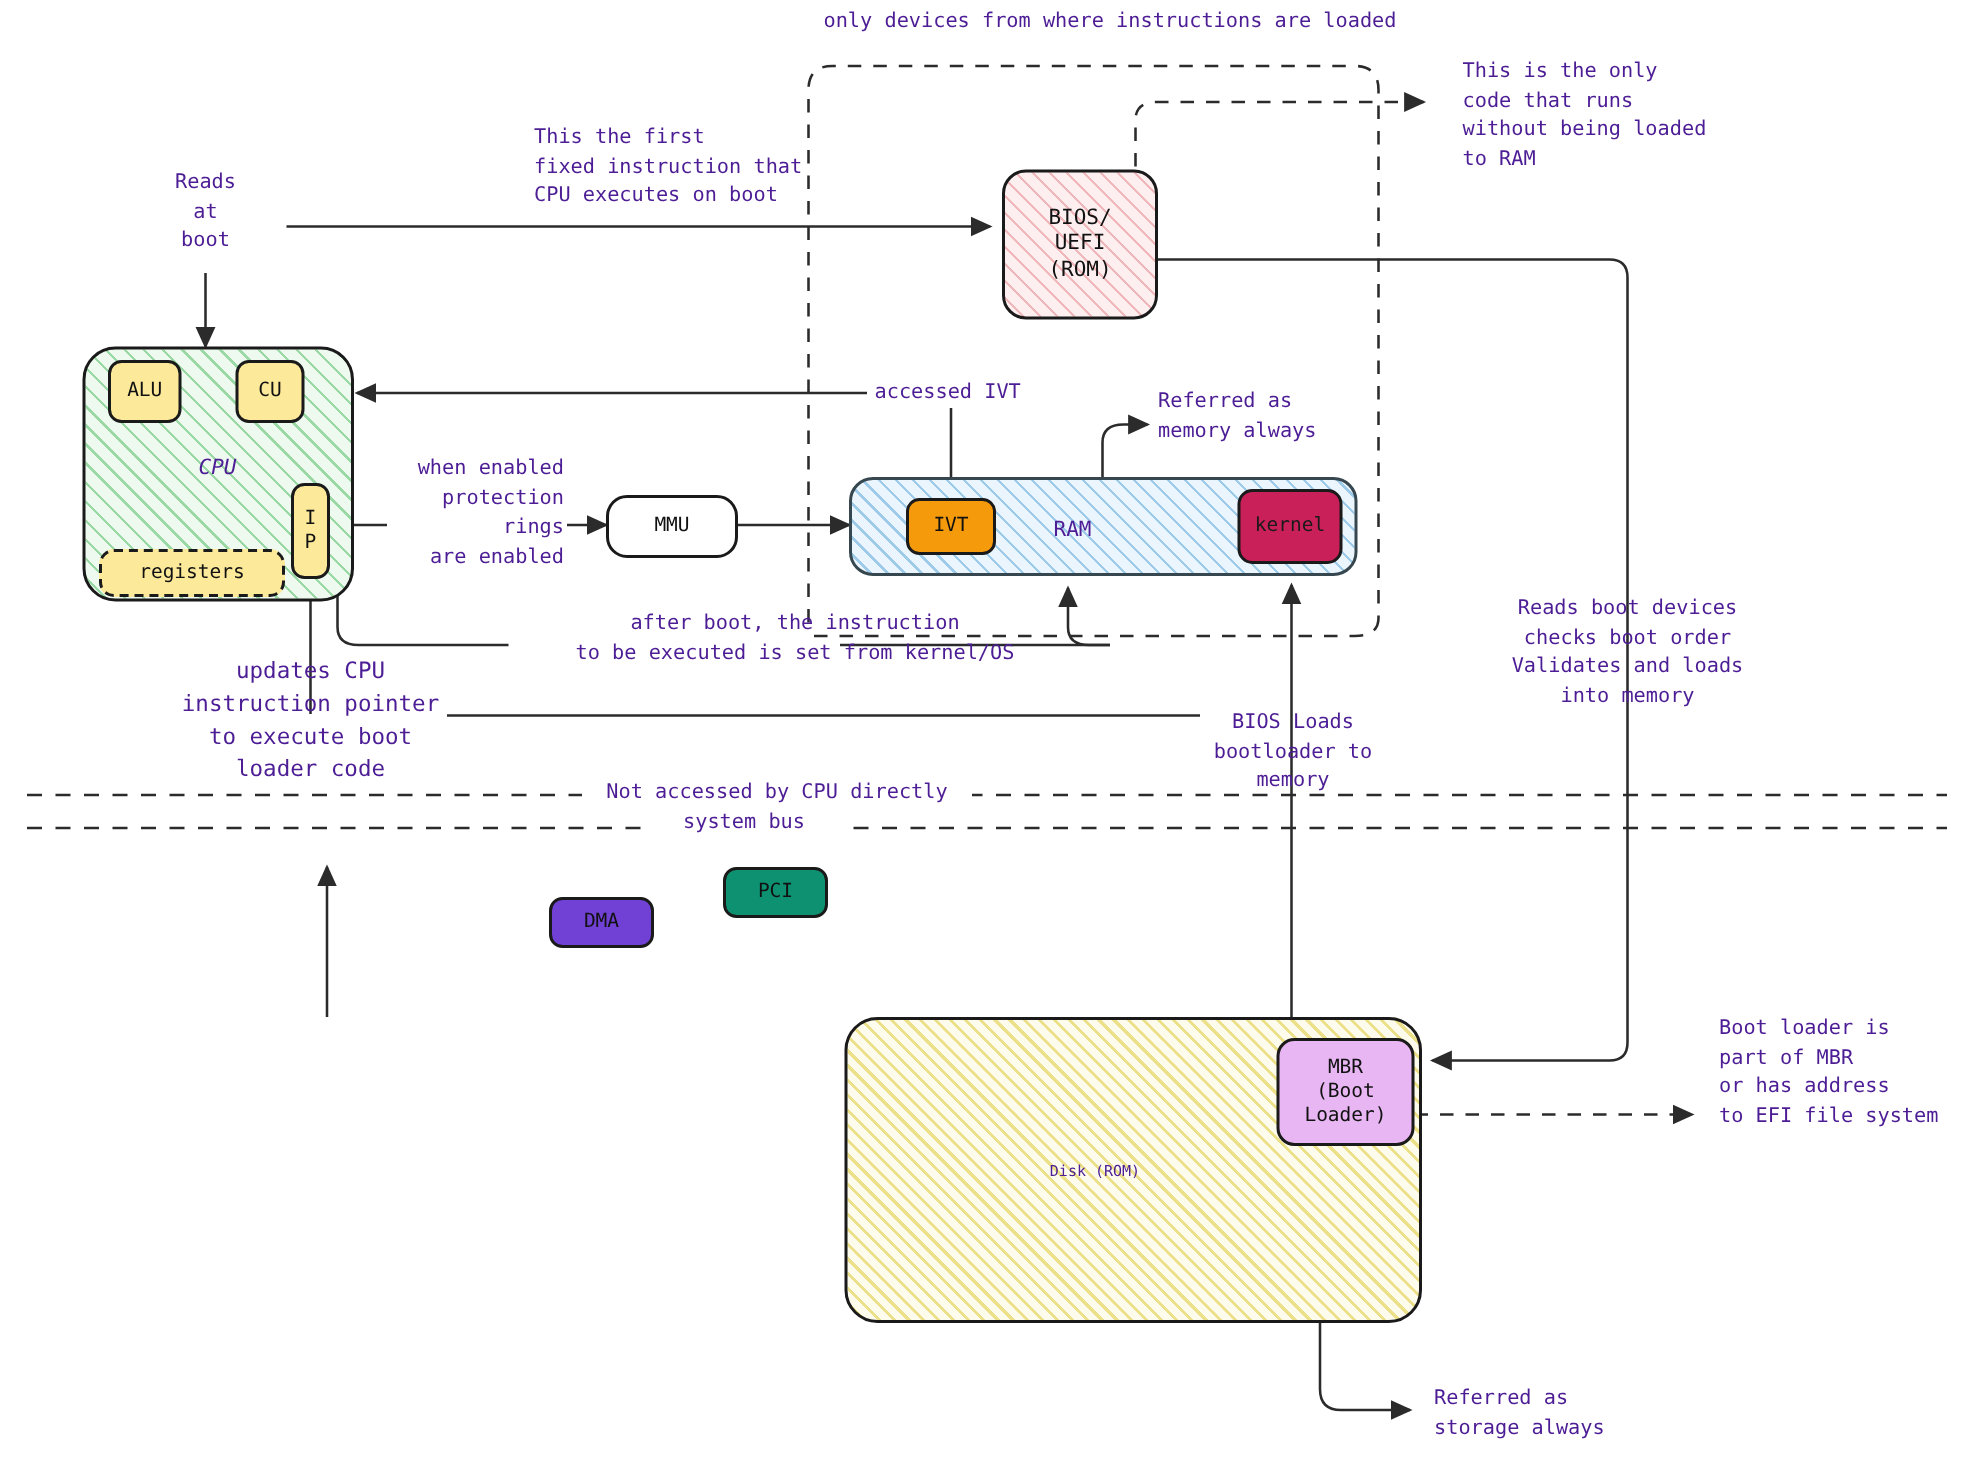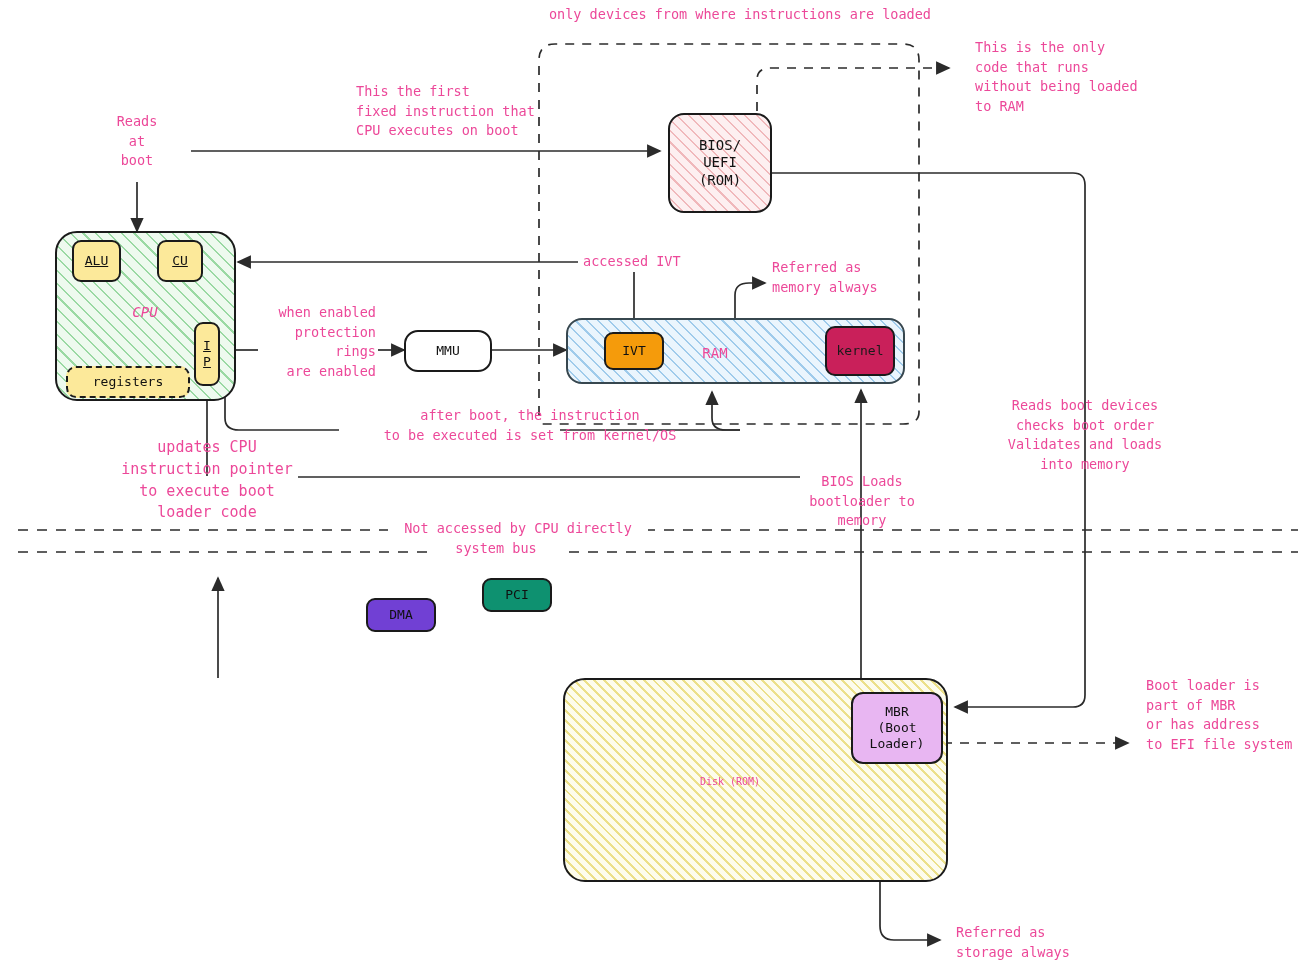--- a/index.html
+++ b/index.html
@@ -3,28 +3,28 @@
 <meta charset="utf-8">
 <style>
   html,body{margin:0;padding:0;background:#ffffff;}
   body{width:1316px;height:975px;overflow:hidden;
        font-family:"DejaVu Sans Mono","Liberation Mono",monospace;}
   #stage{position:relative;width:1316px;height:975px;background:#fff;}
   svg#wires{position:absolute;left:0;top:0;width:1316px;height:975px;pointer-events:none;}
   .node{position:absolute;box-sizing:border-box;display:flex;align-items:center;
         justify-content:center;text-align:center;border:2px solid #1a1a1a;
         color:#111;line-height:1.25;white-space:pre-line;}
-  .lbl{position:absolute;color:#ec4899;line-height:1.45;white-space:pre-line;}
+  .lbl{position:absolute;color:#4c1d95;line-height:1.45;white-space:pre-line;}
   .lbl.c{text-align:center;}
   .lbl.l{text-align:left;}
   .lbl.r{text-align:right;}
   
   .cpu{border-radius:22px;background:#eefaef;
        background-image:repeating-linear-gradient(45deg,#9ad9a3 0 1.6px,transparent 1.6px 9px);}
-  .alu,.cu,.ip{border-radius:9px;background:#fce99a;border-width:2px;text-decoration:underline;}
+  .alu,.cu,.ip{border-radius:9px;background:#fce99a;border-width:2px;}
   .regs{border-radius:10px;background:#fce99a;border:2px dashed #1a1a1a;}
   .mmu{border-radius:14px;background:#ffffff;}
   .bios{border-radius:16px;background:#fdeff0;
         background-image:repeating-linear-gradient(45deg,#f0b8bb 0 1.5px,transparent 1.5px 8px);}
   .ram{border-radius:16px;background:#eaf5fd;
        background-image:repeating-linear-gradient(45deg,#9fcbeb 0 1.5px,transparent 1.5px 8px);
        border:2px solid #37474f;justify-content:flex-start;}
   .ivt{border-radius:9px;background:#f59b0b;}
   .kernel{border-radius:10px;background:#c9205a;color:#1a1a1a;}
   .dma{border-radius:9px;background:#7140d4;color:#111;margin-top:20px;}

